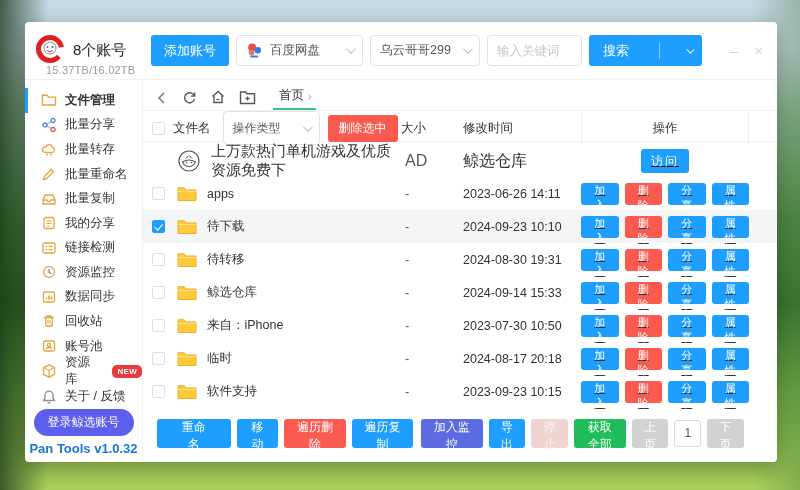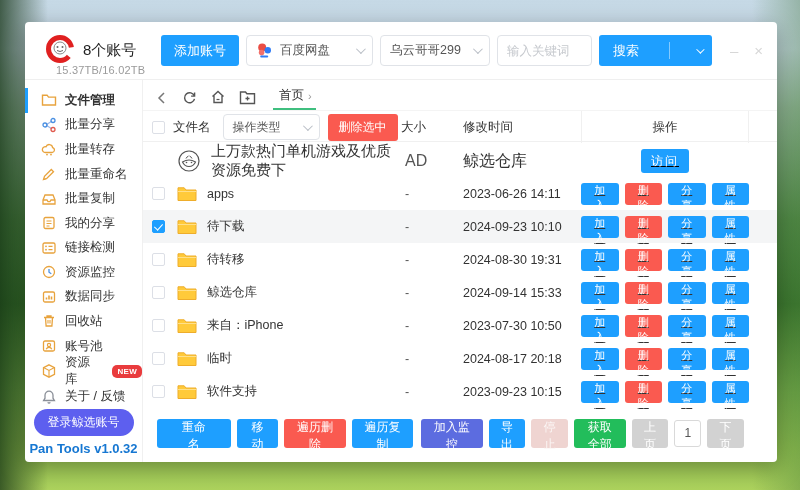--- a/index.html
+++ b/index.html
@@ -13,21 +13,21 @@
   }
   
   .window {
     position:absolute; left:25px; top:22px; width:752px; height:440px;
     background:#fff; border-radius:4px; box-shadow:0 6px 24px rgba(0,0,0,.35);
     display:flex; flex-direction:column;
   }
   
   .topbar {
     height:58px; flex:0 0 58px; display:flex; align-items:center;
-    padding:0 14px 0 18px; border-bottom:1px solid #efefef; position:relative;
+    padding:0 14px 0 8px; border-bottom:1px solid #efefef; position:relative;
   }
   .acct-block { width:118px; position:relative; height:100%; flex:0 0 118px; }
   .logo { position:absolute; left:2px; top:12px; }
   .acct-count { position:absolute; left:40px; top:19px; font-size:15px; color:#222; }
   .storage { position:absolute; left:13px; top:42px; font-size:11px; color:#9a9a9a; letter-spacing:.2px; }
   .btn { border:none; cursor:pointer; color:#fff; font-family:inherit; }
   .btn-add { background:#1e9fff; font-size:13px; height:31px; padding:0 13px; border-radius:3px; margin-right:7px; }
   .select {
     height:31px; border:1px solid #e0e3e8; border-radius:4px; background:#fff;
     display:flex; align-items:center; padding:0 9px; font-size:12.5px; color:#555;
@@ -81,21 +81,21 @@
   .crumb .t { font-size:12.5px; color:#333; }
   .crumb .a { font-size:11px; color:#999; }
   
   .grid {
     display:grid; grid-template-columns:30px 228px 62px 118px 168px 1fr;
     align-items:center;
   }
   .thead { height:32px; border-top:1px solid #f4f4f4; border-bottom:1px solid #f0f0f0; }
   .thead .cell { font-size:12.5px; color:#333; }
   .namecell { display:flex; align-items:center; gap:8px; }
-  .sel-type { width:97px; height:26px; font-size:12px; margin:0 0 0 4px; }
+  .sel-type { width:97px; height:34px; font-size:12px; margin:0 0 0 4px; }
   .btn-delsel { background:#fa5a50; font-size:12px; height:27px; padding:0 11px; border-radius:3px; }
   .th-actions { text-align:center; border-left:1px solid #f0f0f0; border-right:1px solid #f0f0f0; height:32px; line-height:32px; }
   .cb { width:13px; height:13px; border:1px solid #dcdfe6; border-radius:2px; margin-left:9px; background:#fff; position:relative; cursor:pointer; }
   .cb.on { background:#1e9fff; border-color:#1e9fff; }
   .cb.on::after { content:""; position:absolute; left:3px; top:1px; width:4px; height:7px; border-right:1.6px solid #fff; border-bottom:1.6px solid #fff; transform:rotate(42deg); }
   .row { height:33px; font-size:12.5px; color:#333; }
   .row.on { background:#f4f5f6; }
   .ad-row { height:35px; }
   .fname { display:flex; align-items:center; gap:10px; padding-left:4px; }
   .cell-size { color:#555; padding-left:4px; }

